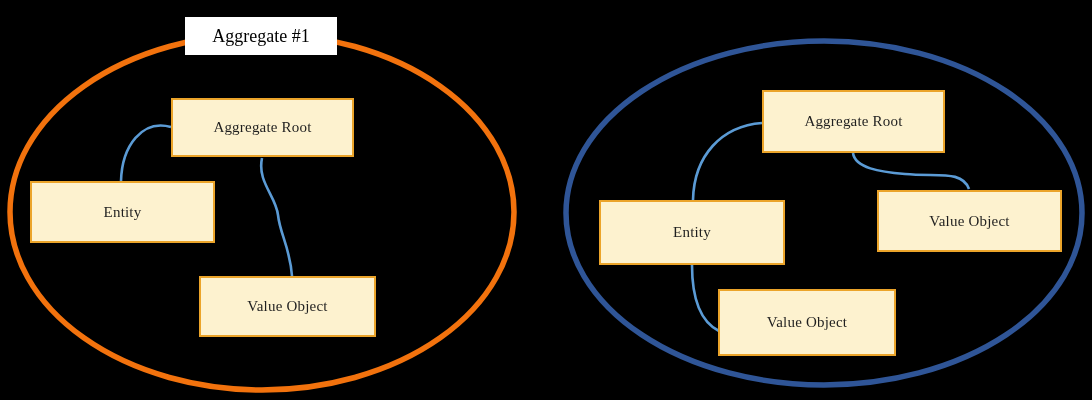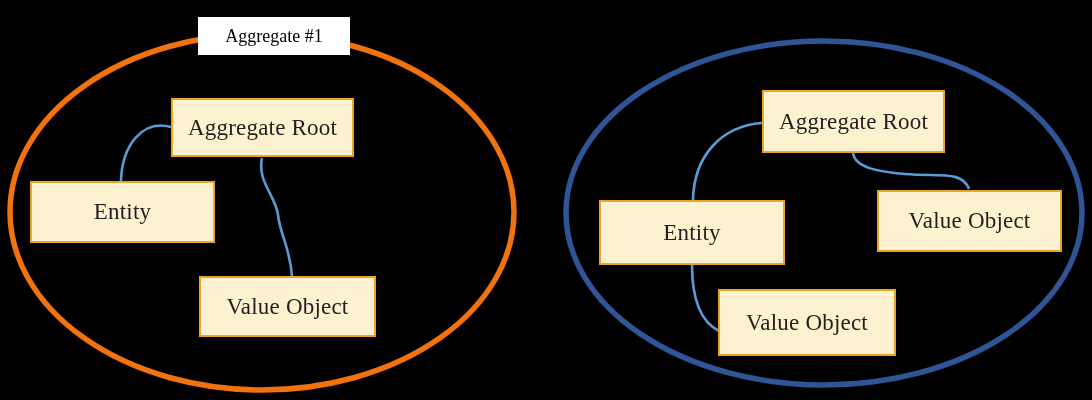--- a/index.html
+++ b/index.html
@@ -22,39 +22,39 @@
     height: 400px;
   }
   .node {
     position: absolute;
     box-sizing: border-box;
     border: 2.5px solid #EBA42A;
     background: #FDF2CF;
     display: flex;
     align-items: center;
     justify-content: center;
-    font-size: 23px;
+    font-size: 15px;
     color: #1F1F1F;
     letter-spacing: 0.2px;
   }
   .agg-label {
     position: absolute;
     box-sizing: border-box;
     background: #FFFFFF;
     display: flex;
     align-items: center;
     justify-content: center;
     font-size: 18px;
     color: #000000;
   }
   
   .l-root   { left: 171px; top:  98px; width: 183px; height: 59px; }
   .l-entity { left:  30px; top: 181px; width: 185px; height: 62px; }
   .l-vo     { left: 199px; top: 276px; width: 177px; height: 61px; }
-  .l-label  { left: 198px; top:  17px; width: 152px; height: 38px; }
+  .l-label  { left: 185px; top:  17px; width: 152px; height: 38px; }
   
   .r-root   { left: 762px; top:  90px; width: 183px; height: 63px; }
   .r-entity { left: 599px; top: 200px; width: 186px; height: 65px; }
   .r-vo-r   { left: 877px; top: 190px; width: 185px; height: 62px; }
   .r-vo-b   { left: 718px; top: 289px; width: 178px; height: 67px; }
 </style>
 </head>
 <body>
 
 <div class="canvas">

